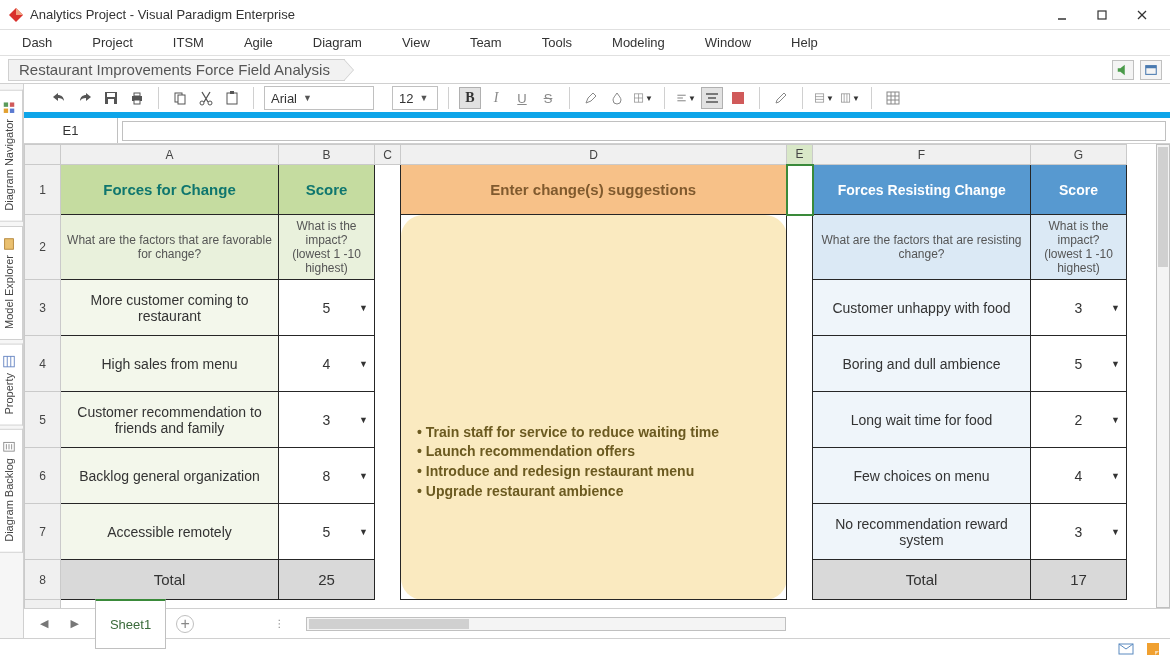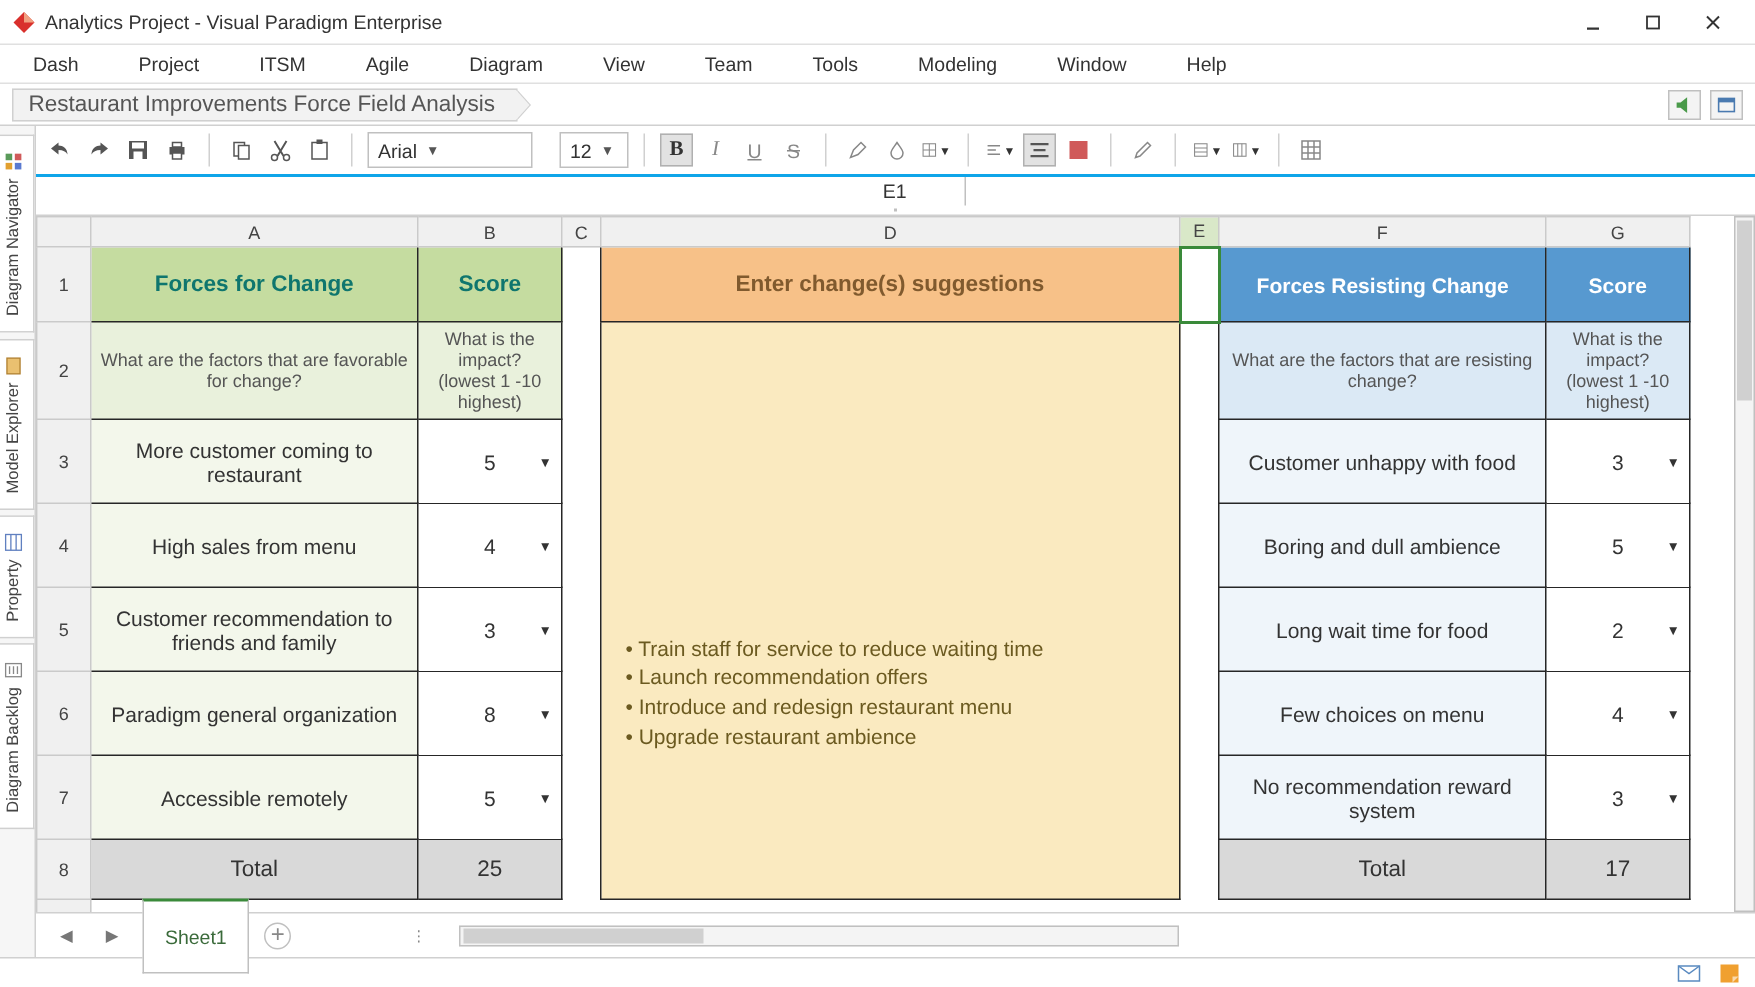--- a/index.html
+++ b/index.html
@@ -14,42 +14,42 @@
 .crumb { background: #f2f2f2; border: 1px solid #d0d0d0; height: 22px; display: flex; align-items: center; padding: 0 14px 0 10px; font-size: 15px; color: #555; position: relative; }
 .crumb::after { content: ""; position: absolute; right: -9px; top: 0; width: 0; height: 0; border-top: 10px solid transparent; border-bottom: 10px solid transparent; border-left: 9px solid #f2f2f2; }
 .crumb::before { content: ""; position: absolute; right: -10px; top: 0; width: 0; height: 0; border-top: 10px solid transparent; border-bottom: 10px solid transparent; border-left: 9px solid #d0d0d0; }
 .crumb-right { margin-left: auto; display: flex; gap: 6px; }
 .crumb-right .ib { width: 22px; height: 20px; border: 1px solid #c0c0c0; background: #f4f4f4; display: flex; align-items: center; justify-content: center; }
 .content-wrap { display: flex; height: calc(100% - 30px - 26px - 28px - 20px); }
 .left-tabs { width: 24px; background: #f6f6f6; border-right: 1px solid #d0d0d0; display: flex; flex-direction: column; padding-top: 6px; }
 .vtab { writing-mode: vertical-rl; transform: rotate(180deg); font-size: 11px; padding: 10px 2px; text-align: center; border: 1px solid #d0d0d0; border-right: none; margin-bottom: 4px; background: #fff; color: #444; cursor: default; }
 .vtab .vicon { width: 14px; height: 14px; margin-top: 4px; transform: rotate(90deg); display: inline-block; }
 .main { flex: 1; display: flex; flex-direction: column; }
-.toolbar { height: 34px; border-bottom: 2px solid #0ea5e9; display: flex; align-items: center; padding: 0 5px; gap: 4px; }
+.toolbar { height: 34px; border-bottom: 6px solid #0ea5e9; display: flex; align-items: center; padding: 0 24px; gap: 4px; }
 .tb { width: 22px; height: 22px; display: flex; align-items: center; justify-content: center; border: 1px solid transparent; }
 .tb.sel { background: #e2e2e2; border-color: #b0b0b0; }
 .sep { width: 1px; height: 22px; background: #d0d0d0; margin: 0 6px; }
 .combo { height: 24px; border: 1px solid #c0c0c0; display: flex; align-items: center; padding: 0 6px; font-size: 13px; background: #fff; }
 .combo .dd { margin-left: 6px; font-size: 9px; color: #555; }
-.fx-row { height: 26px; border-bottom: 1px solid #d0d0d0; display: flex; align-items: center; flex-direction: column; }
+.fx-row { height: 26px; border-bottom: 1px solid #d0d0d0; display: flex; align-items: flex-end; }
 .cellref { width: 94px; border-right: 1px solid #c0c0c0; height: 100%; display: flex; align-items: center; justify-content: center; font-size: 13px; }
 .fx-input { flex: 1; border: 1px solid #c0c0c0; margin: 2px 4px; height: 20px; background: #fff; }
 .grid-wrap { flex: 1; position: relative; overflow: hidden; }
 .grid-scroll { position: absolute; inset: 0; overflow: hidden; }
 table.sheet { border-collapse: collapse; table-layout: fixed; }
 .colhead th { background: #f0f0f0; border: 1px solid #cacaca; font-weight: normal; font-size: 12px; color: #444; height: 20px; text-align: center; }
 .colhead th.sel { background: #d9e8c8; }
 .rowhead { background: #f0f0f0; border: 1px solid #cacaca; text-align: center; font-size: 12px; color: #444; }
 td.cell { border: 1px solid #262626; padding: 4px 6px; vertical-align: middle; }
 .hdr-green { background: #c5dca0; font-size: 15px; font-weight: bold; text-align: center; color: #0f766e; }
 .hdr-orange { background: #f7c188; font-size: 15px; font-weight: bold; text-align: center; color: #805a2e; }
 .hdr-blue { background: #5799d0; font-size: 14px; font-weight: bold; text-align: center; color: #fff; }
 .sub-green { background: #e9f1dc; font-size: 12px; text-align: center; color: #555; }
 .sub-blue { background: #dbe9f5; font-size: 12px; text-align: center; color: #555; }
-.body-cream { background: #faeac0; color: #6b5a20; font-size: 14px; font-weight: normal; padding: 12px 16px !important; vertical-align: top; }
+.body-cream { background: #faeac0; color: #6b5a20; font-size: 14px; font-weight: bold; padding: 12px 16px !important; vertical-align: top; border-radius: 22px; }
 .body-cream ul { list-style: none; padding: 0; line-height: 1.4; }
 .body-cream li::before { content: "• "; }
 .body-green { background: #f3f7eb; text-align: center; font-size: 14px; }
 .body-blue { background: #eff5fa; text-align: center; font-size: 14px; }
 .score { text-align: center; font-size: 14px; position: relative; background: #fff; }
 .score .dd2 { position: absolute; right: 6px; top: 50%; transform: translateY(-50%); font-size: 9px; color: #333; }
 .total { background: #d9d9d9; text-align: center; font-size: 15px; margin-top: 10px; }
 .empty-e { border-left: none !important; border-right: none !important; border-top: none !important; border-bottom: none !important; }
 .e-active { border: 2px solid #3a8a3a !important; }
 .bottom-tabs { height: 30px; border-top: 1px solid #d0d0d0; display: flex; align-items: center; padding: 0 10px; position: relative; gap: 10px; }
@@ -376,21 +376,21 @@
             <td class="rowhead">5</td>
             <td class="cell body-green">Customer recommendation to friends and family</td>
             <td class="cell score"><span>3</span><span class="dd2">▼</span></td>
             <td class="cell empty-e"></td>
             <td class="cell empty-e"></td>
             <td class="cell body-blue">Long wait time for food</td>
             <td class="cell score"><span>2</span><span class="dd2">▼</span></td>
           </tr>
           <tr style="height:56px">
             <td class="rowhead">6</td>
-            <td class="cell body-green">Paradigm general organization</td>
+            <td class="cell body-green">Backlog general organization</td>
             <td class="cell score"><span>8</span><span class="dd2">▼</span></td>
             <td class="cell empty-e"></td>
             <td class="cell empty-e"></td>
             <td class="cell body-blue">Few choices on menu</td>
             <td class="cell score"><span>4</span><span class="dd2">▼</span></td>
           </tr>
           <tr style="height:56px">
             <td class="rowhead">7</td>
             <td class="cell body-green">Accessible remotely</td>
             <td class="cell score"><span>5</span><span class="dd2">▼</span></td>

